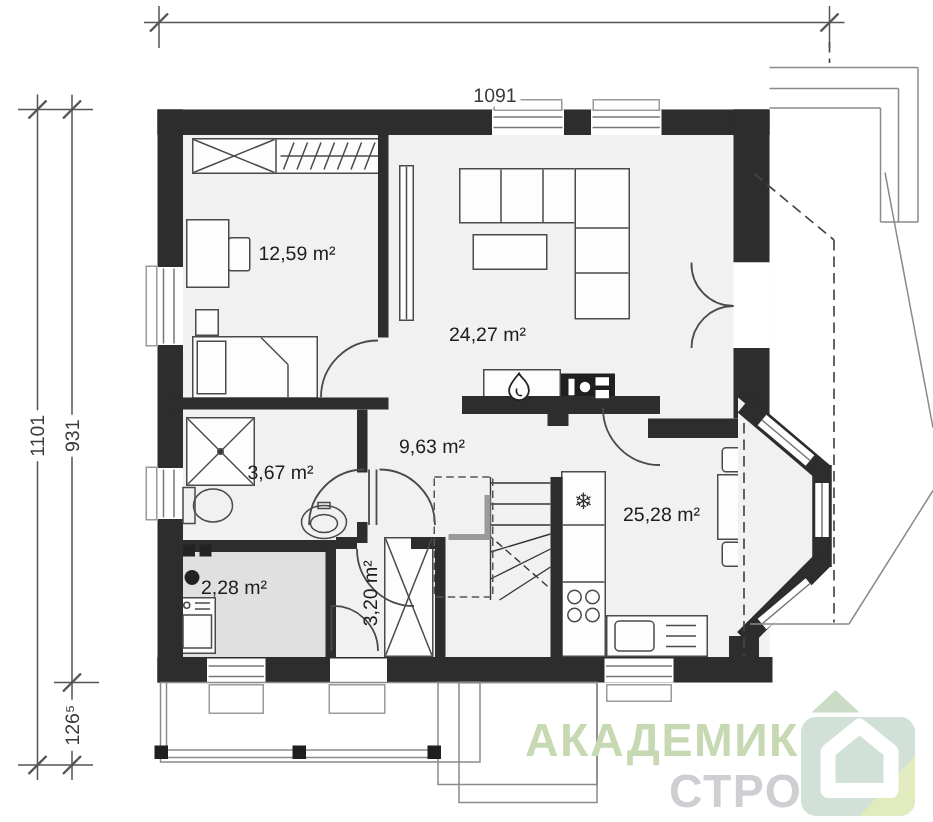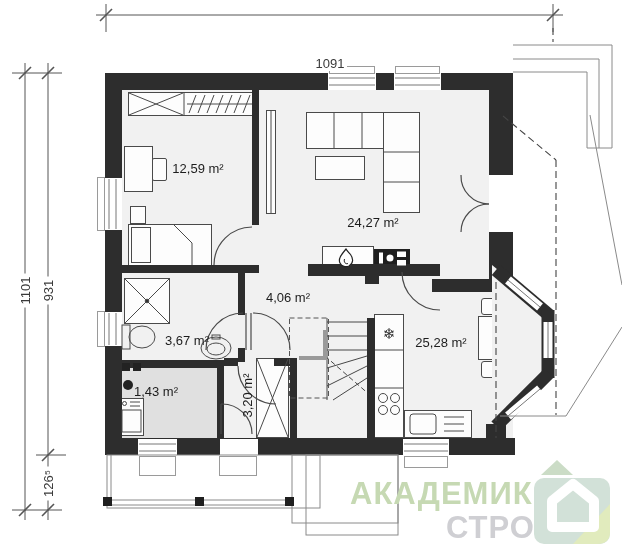--- a/index.html
+++ b/index.html
@@ -271,24 +271,24 @@
       <line x1="42" y1="461" x2="54" y2="449" stroke-width="1.6"></line>
     </g>
   </svg>
 
   <div class="dimlbl" style="left:300px;top:8px;width:60px;margin-top:48px;"><span>1091</span></div>
   <div class="dimlbl" style="left:-5px;top:283px;width:60px;transform:rotate(-90deg);"><span>1101</span></div>
   <div class="dimlbl" style="left:18px;top:283px;width:60px;transform:rotate(-90deg);"><span>931</span></div>
   <div class="dimlbl" style="left:18px;top:476px;width:60px;transform:rotate(-90deg);"><span>126⁵</span></div>
 
   <div class="lbl" style="left:168px;top:161px;width:60px;">12,59 m²</div>
-  <div class="lbl" style="left:295px;top:215px;width:60px;margin-left:48px;">24,27 m²</div>
-  <div class="lbl" style="left:157px;top:307px;width:60px;margin-top:26px;">3,67 m²</div>
-  <div class="lbl" style="left:258px;top:290px;width:60px;">4,06 m²</div>
-  <div class="lbl" style="left:128px;top:384px;width:56px;">1,43 m²</div>
+  <div class="lbl" style="left:295px;top:215px;width:60px;">24,27 m²</div>
+  <div class="lbl" style="left:157px;top:307px;width:60px;">3,67 m²</div>
+  <div class="lbl" style="left:258px;top:290px;width:60px;">9,63 m²</div>
+  <div class="lbl" style="left:128px;top:384px;width:56px;">2,28 m²</div>
   <div class="lbl" style="left:209px;top:388px;width:76px;transform:rotate(-90deg);">3,20 m²</div>
   <div class="lbl" style="left:411px;top:335px;width:60px;">25,28 m²</div>
 
   <div class="logo-green" style="left:350px;top:476px;text-align:right;">АКАДЕМИК</div>
   <div class="logo-gray" style="left:446px;top:510px;">СТРОЙ</div>
   <svg width="95" height="88" style="left:527px;top:460px;">
     <polygon points="30,0 46,15 14,15" fill="#cbdcc6"></polygon>
     <rect x="7" y="18" width="76" height="66" rx="10" fill="#d2e1d8"></rect>
     <path d="M 83 44 L 83 72 Q 83 84 70 84 L 46 84 Z" fill="#e1ebbd"></path>
     <path d="M 25 67 L 25 41 L 46 24 L 67 41 L 67 67 Z" fill="none" stroke="#ffffff" stroke-width="10" stroke-linejoin="round"></path>

